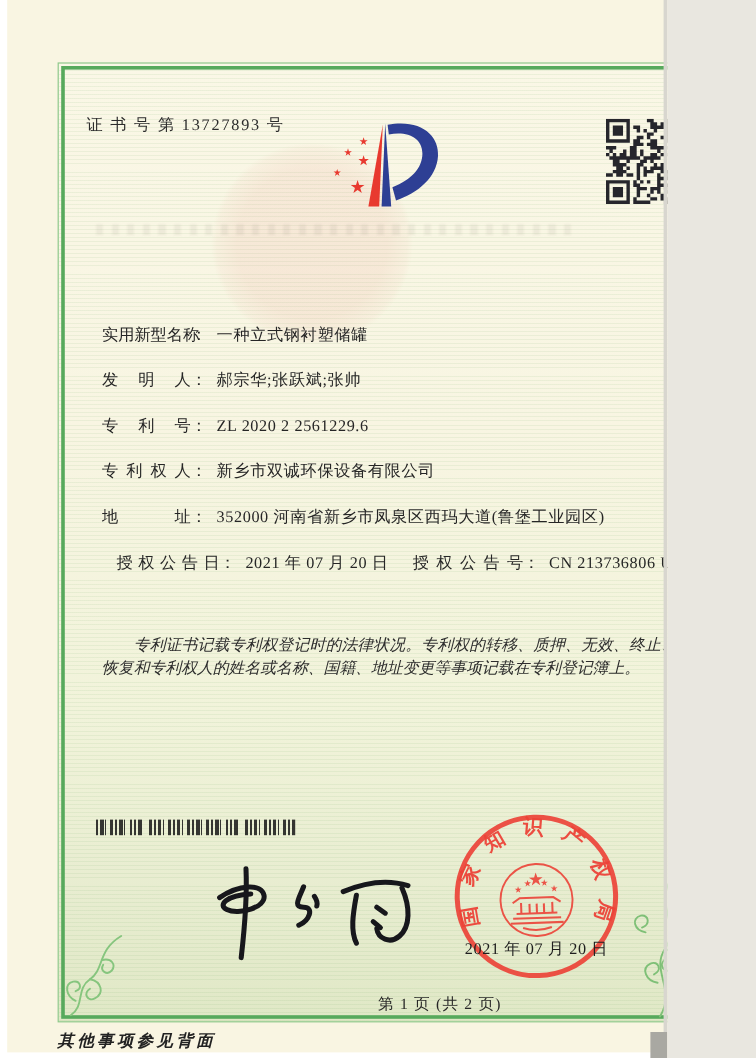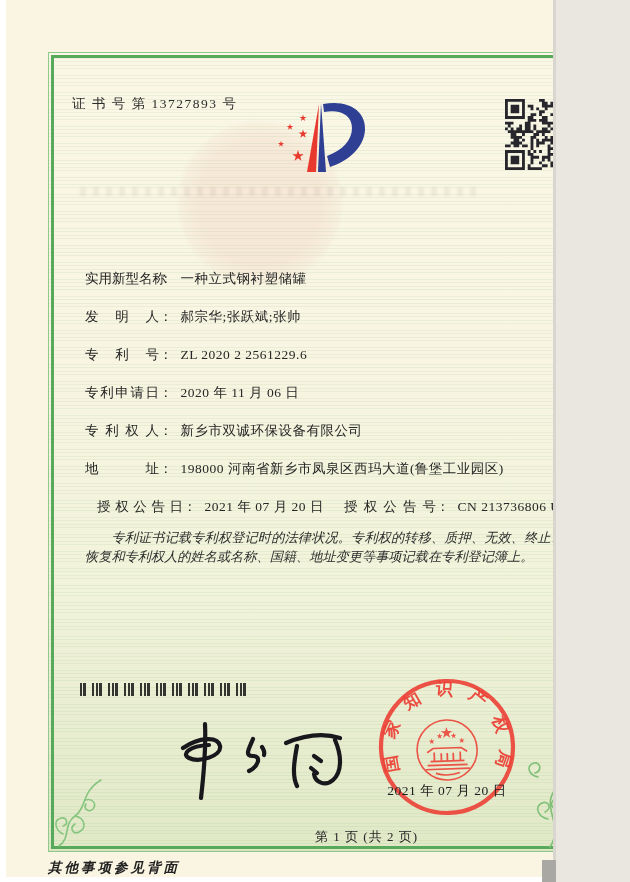--- a/index.html
+++ b/index.html
@@ -107,27 +107,24 @@
     <div class="field-row">
       <span class="flabel">实用新型名称</span><span class="fcolon">：</span><span class="fvalue">一种立式钢衬塑储罐</span>
     </div>
     <div class="field-row">
       <span class="flabel">发明人</span><span class="fcolon">：</span><span class="fvalue">郝宗华;张跃斌;张帅</span>
     </div>
     <div class="field-row">
       <span class="flabel">专利号</span><span class="fcolon">：</span><span class="fvalue">ZL 2020 2 2561229.6</span>
     </div>
     <div class="field-row">
-      <span class="flabel">专利申请日</span><span class="fcolon">：</span><span class="fvalue">2020 年 11 月 06 日</span>
-    </div>
-    <div class="field-row">
       <span class="flabel">专利权人</span><span class="fcolon">：</span><span class="fvalue">新乡市双诚环保设备有限公司</span>
     </div>
     <div class="field-row">
-      <span class="flabel">地址</span><span class="fcolon">：</span><span class="fvalue">198000 河南省新乡市凤泉区西玛大道(鲁堡工业园区)</span>
+      <span class="flabel">地址</span><span class="fcolon">：</span><span class="fvalue">352000 河南省新乡市凤泉区西玛大道(鲁堡工业园区)</span>
     </div>
     <div class="field-row grant-row">
       <span class="flabel">授权公告日</span><span class="fcolon">：</span><span class="fvalue">2021 年 07 月 20 日</span>
       <span class="grant-pair2">
         <span class="flabel">授权公告号</span><span class="fcolon">：</span><span class="fvalue">CN 213736806 U</span>
       </span>
     </div>
   </div>
 
   <div class="body-text">

